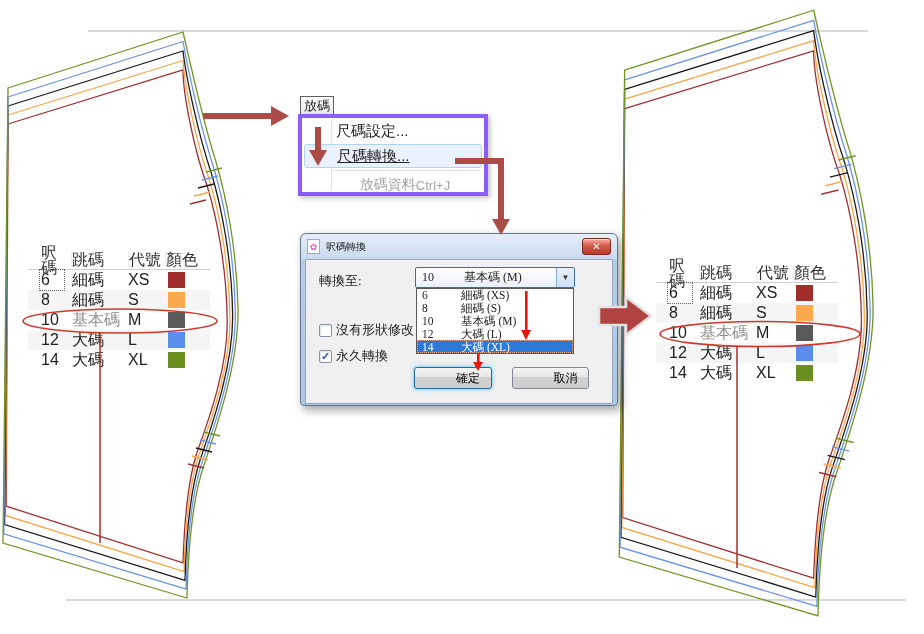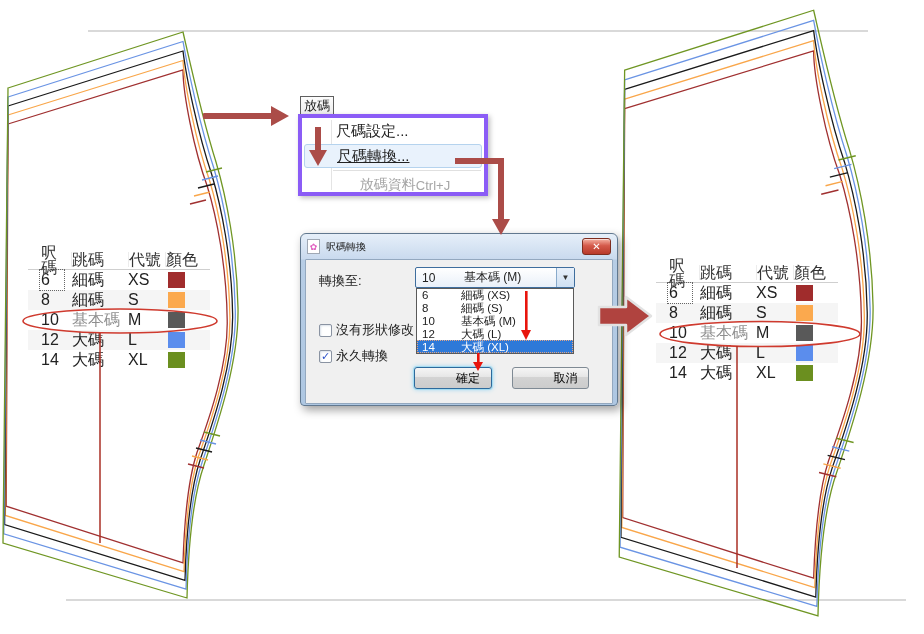--- a/index.html
+++ b/index.html
@@ -46,21 +46,21 @@
     box-shadow:3px 4px 10px rgba(0,0,0,.38);}
   .titlebar{height:25px;display:flex;align-items:center;gap:6px;padding:0 2px;}
   .dlg-icon{width:13px;height:15px;background:#fff;border:1px solid #9fa8b4;box-sizing:border-box;
     display:flex;align-items:center;justify-content:center;font-size:9px;color:#e060c0;}
   .dlg-icon::after{content:"✿";}
   .dlg-title{font-size:10px;color:#1a1a1a;}
   .close-btn{margin-left:auto;width:29px;height:17px;border-radius:3px;cursor:default;
     background:linear-gradient(#f6b3a4 0%,#d4594a 45%,#b83a2a 100%);border:1px solid #7e2d1f;
     box-sizing:border-box;display:flex;align-items:center;justify-content:center;
     color:#fff;font-size:10px;font-weight:bold;box-shadow:inset 0 1px 0 rgba(255,255,255,.55);}
-  .dlg-body{position:relative;height:143px;background:#f0f0f0;border:1px solid #93a8bf;border-radius:1px;}
+  .dlg-body{position:relative;height:143px;background:#f0f0f0;border:1px solid #93a8bf;border-radius:1px;font-family:Liberation Serif, serif;}
   .cvt-label{position:absolute;left:13px;top:12px;font-size:13px;}
   .combo{position:absolute;left:109px;top:7px;width:160px;height:21px;box-sizing:border-box;
     border:1px solid #3f6e9e;border-radius:2px;background:linear-gradient(#ffffff,#e9f0f9);
     display:flex;align-items:center;font-size:12px;}
   .combo .n{width:48px;padding-left:6px;box-sizing:border-box;}
   .combo-arrow{margin-left:auto;width:17px;height:100%;display:flex;align-items:center;justify-content:center;
     font-size:8px;color:#333;background:linear-gradient(#e8f0fa,#cfe0f2);border-left:1px solid #88aacb;}
   .dd{position:absolute;left:110px;top:28px;width:158px;height:66px;background:#fff;
     border:1px solid #5a5a5a;box-sizing:border-box;z-index:5;}
   .dd-item{height:12.8px;display:flex;align-items:center;font-size:11.5px;line-height:12px;}

